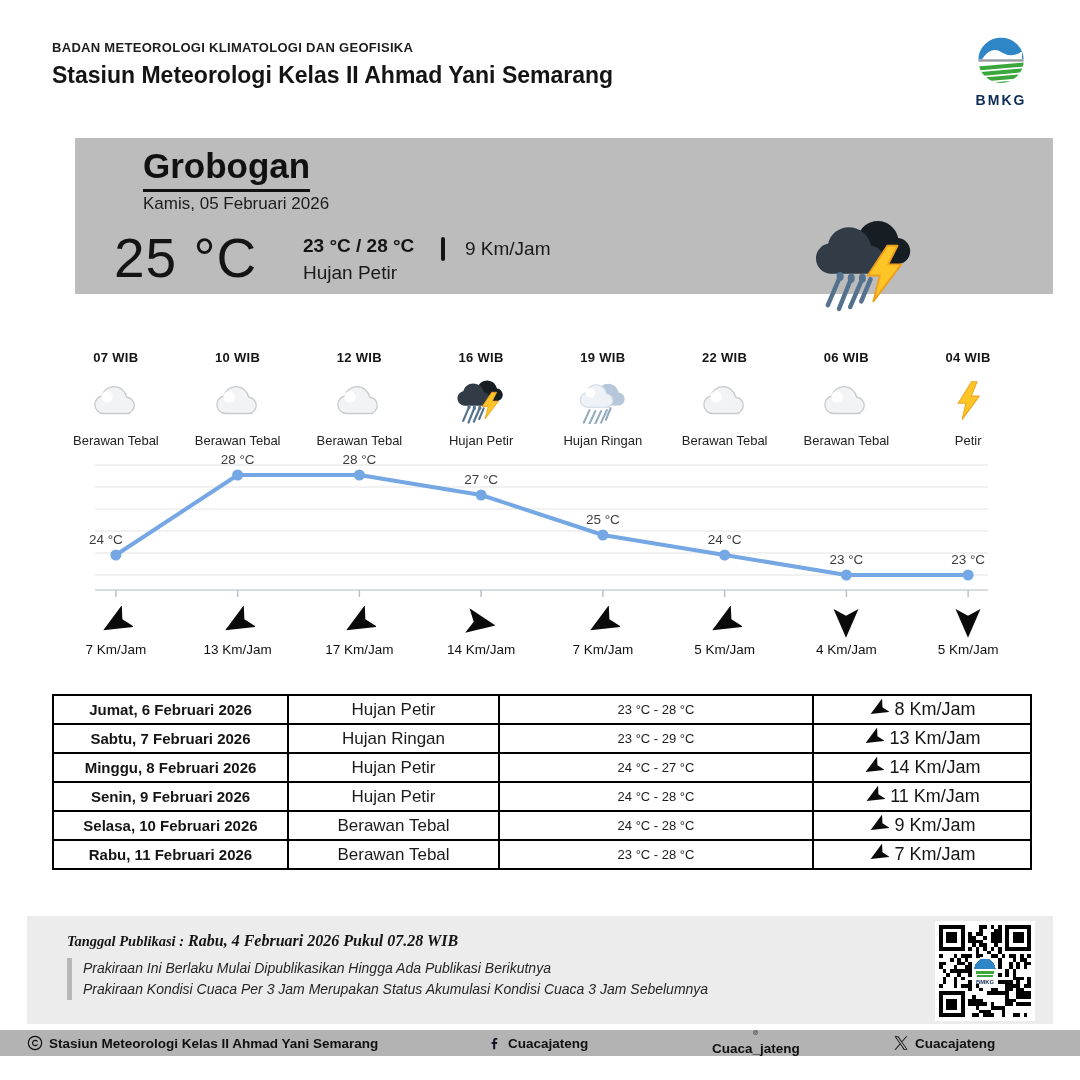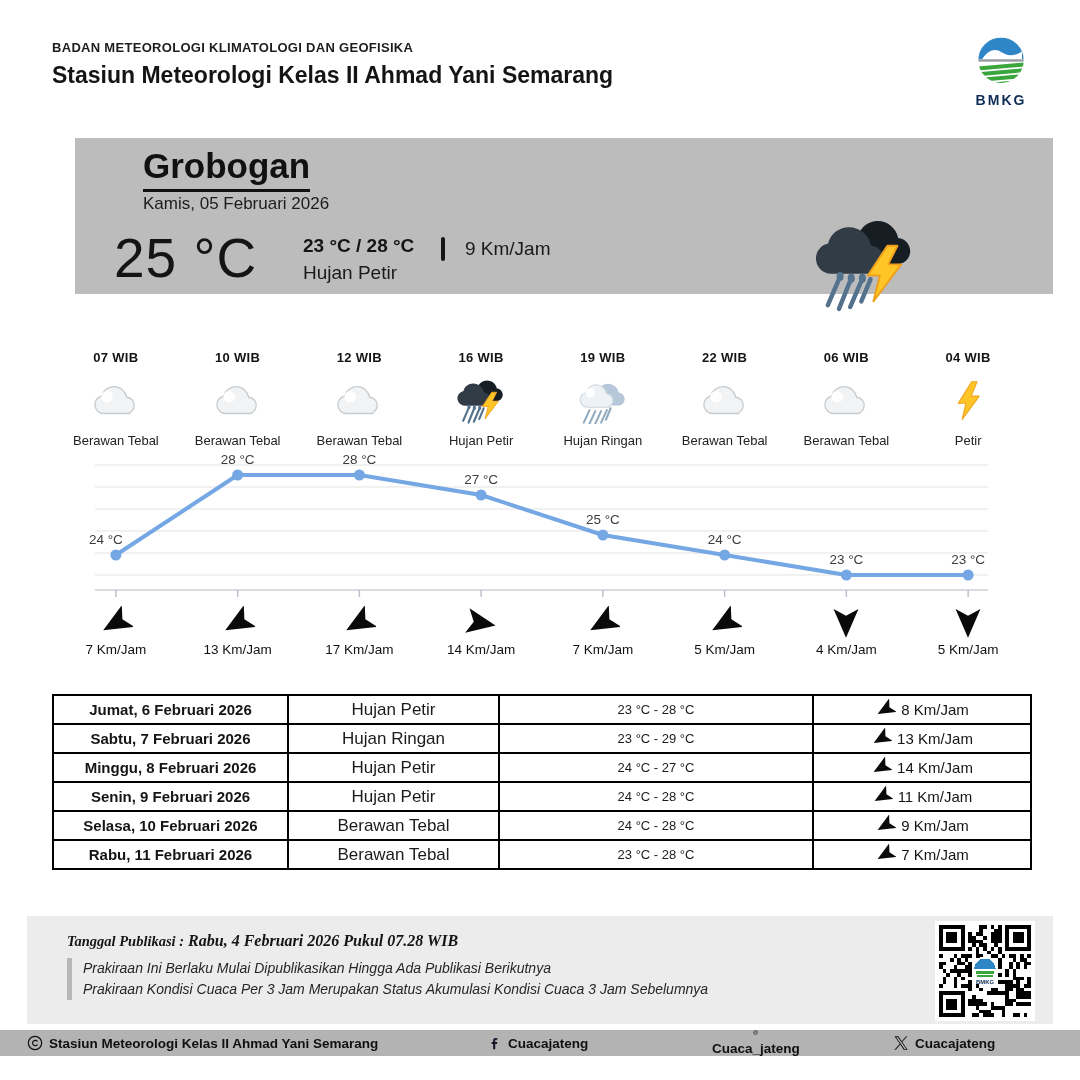--- a/index.html
+++ b/index.html
@@ -41,21 +41,21 @@
   .wcol { flex:1 1 0; text-align:center; }
   .warrow { height:36px; display:flex; align-items:flex-end; justify-content:center; }
   .wspeed { font-size:13.5px; color:#111; margin-top:2px; }
 
   
   table.daily { border-collapse:collapse; table-layout:fixed; position:absolute; left:52px; top:694px; width:978px; }
   table.daily td { border:2px solid #000; text-align:center; vertical-align:middle; height:29px; }
   .td-date { font-weight:700; font-size:15px; }
   .td-cond { font-size:17px; color:#1b1b1b; }
   .td-range { font-size:13px; color:#1b1b1b; }
-  .td-wind { font-size:15px;margin-left:33px; }
+  .td-wind { font-size:18px;margin-left:33px; }
   .windcell { display:flex; align-items:center; justify-content:center; gap:5px; }
 
   
   .pubfooter { position:absolute; left:27px; right:27px; top:916px; height:108px; background:#ececec; }
   .publine { position:absolute; left:40px; top:16px; font-style:italic;font-family:Liberation Serif, serif; }
   .publabel { font-size:14.5px; font-weight:700; }
   .pubvalue { font-size:16px; font-weight:700; }
   .notes { position:absolute; left:40px; top:42px; border-left:5px solid #b7b7b7; padding-left:11px; }
   .notes div { font-size:14px; font-style:italic; color:#262626; line-height:21px; }
   .qrbox { position:absolute; right:18px; top:5px; width:100px; height:100px; background:#fff; padding:4px; }

